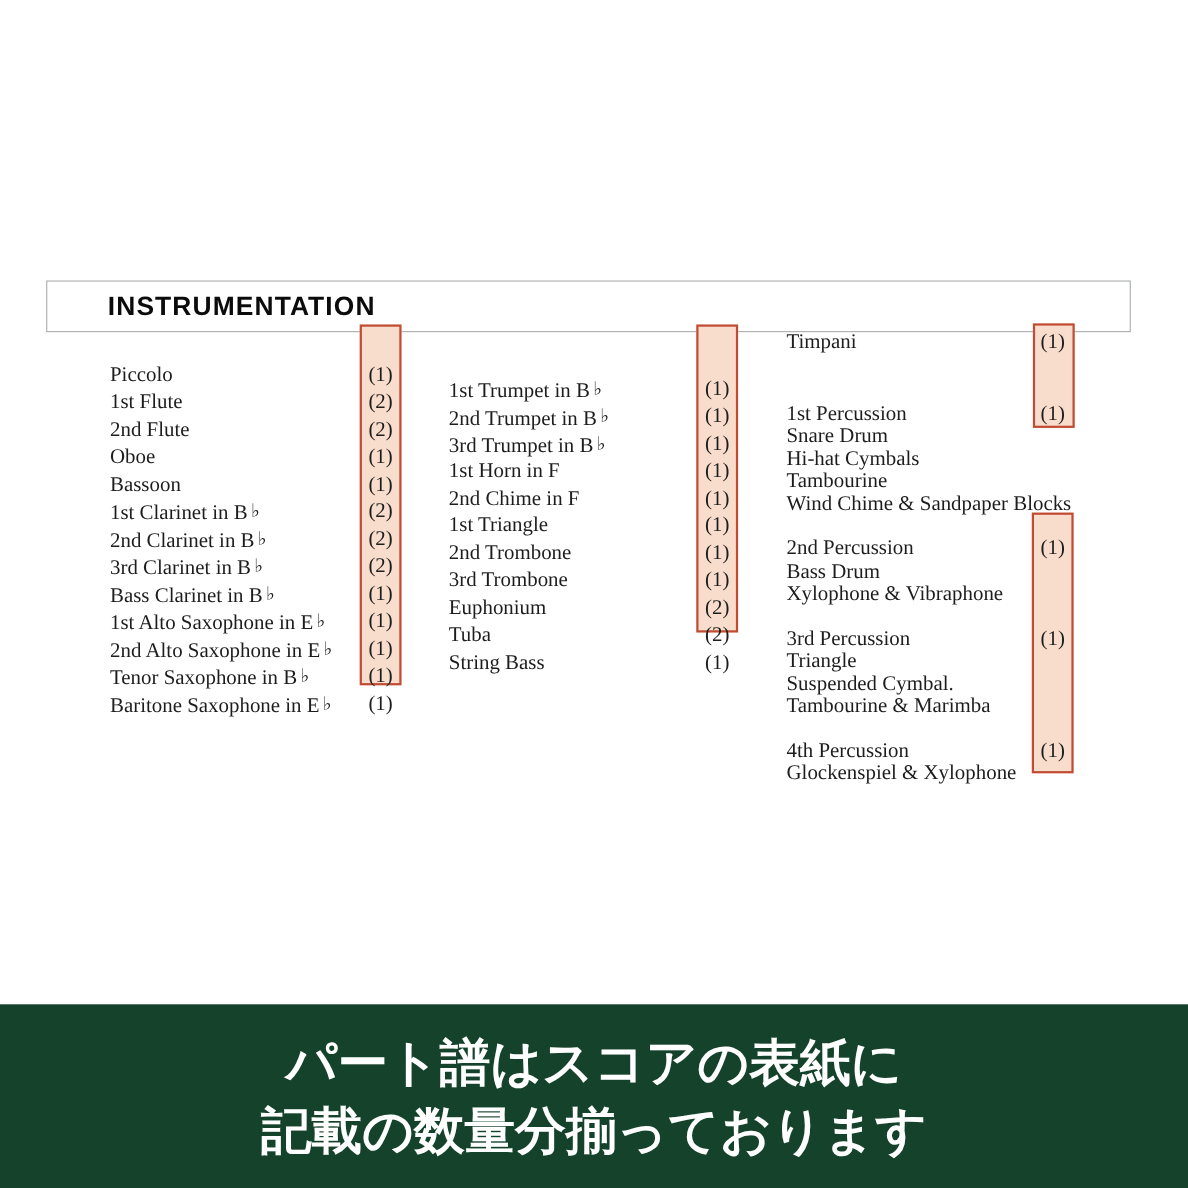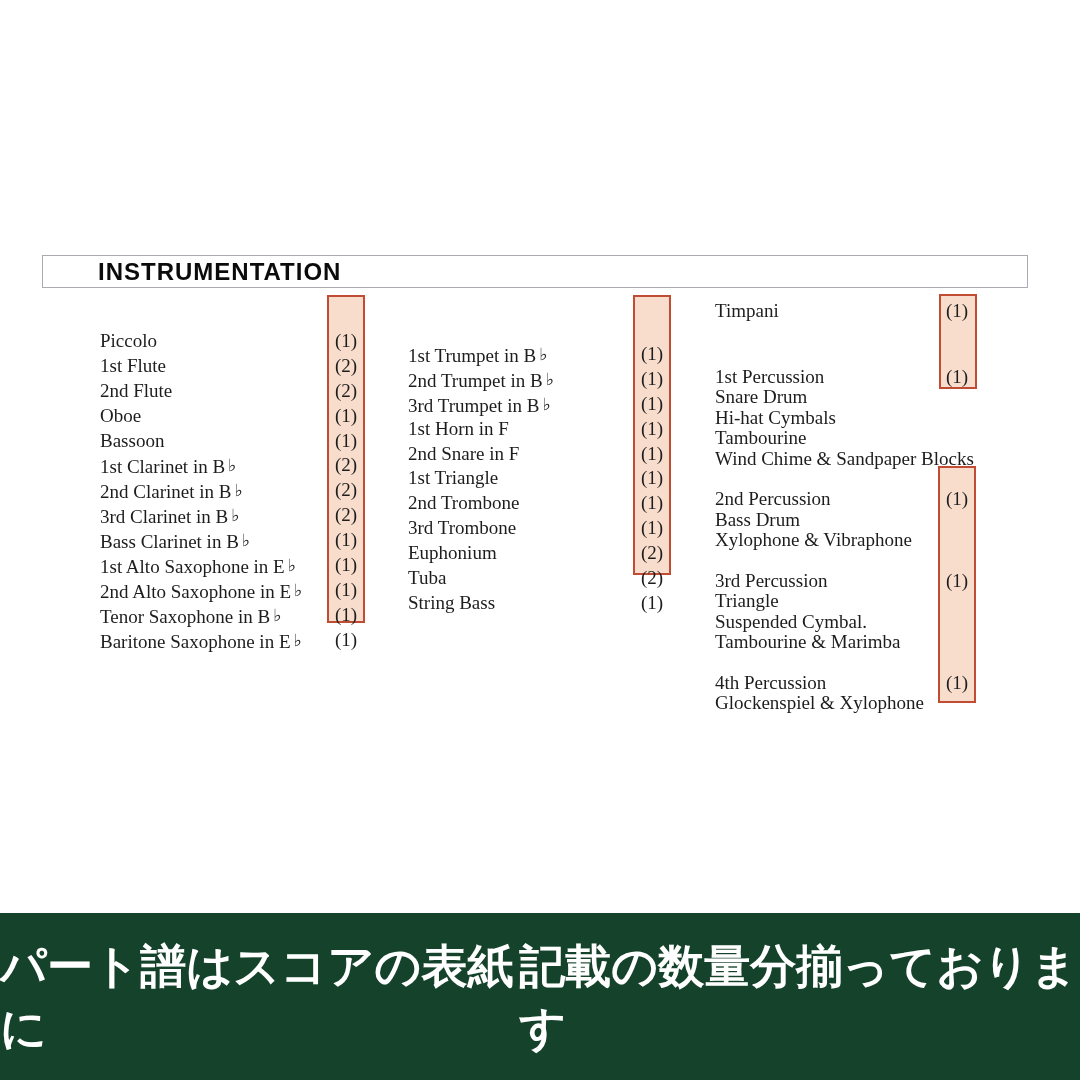--- a/index.html
+++ b/index.html
@@ -8,21 +8,21 @@
     --banner-bg:#15422a;
     --banner-text:#ffffff;
     --page-bg:#ffffff;
     --text:#1d1d1d;
   }
   html,body{margin:0;padding:0;background:#fff;}
   .page{position:relative;width:1080px;height:1080px;background:var(--page-bg);overflow:hidden;}
 
   
   .header-box{
-    position:absolute;left:42px;top:255px;width:986px;height:33px;
+    position:absolute;left:42px;top:255px;width:986px;height:47px;
     border:1px solid #a8acb0;background:#fff;box-sizing:border-box;
     display:flex;align-items:center;
   }
   .header-box h1{
     margin:0 0 0 55px;
     font-family:"Liberation Sans",sans-serif;font-weight:700;font-size:24px;line-height:1;
     letter-spacing:1px;color:#0b0b0b;
   }
 
   
@@ -53,21 +53,21 @@
   .col2 .count{left:225px;}
   .col3 .count{left:223px;}
   .col3 .group{margin-bottom:20px;}
   .col3 .group:first-child{margin-bottom:45px;}
   .flat{margin-left:3px;vertical-align:2px;font-family:"DejaVu Sans",sans-serif;font-size:0.9em;}
 
   
   .banner{
     position:absolute;left:0;top:913px;width:1080px;height:167px;
     background:var(--banner-bg);
-    display:flex;flex-direction:row;align-items:center;justify-content:center;
+    display:flex;flex-direction:column;align-items:center;justify-content:center;
   }
   .banner-line{
     color:var(--banner-text);
     font-family:"DejaVu Sans",sans-serif;font-weight:700;
     font-size:46px;line-height:62px;letter-spacing:0px;
   }
 </style>
 </head>
 <body>
 
@@ -99,21 +99,21 @@
           <div class="row"><span class="label">Tenor Saxophone in B<span class="flat">♭</span></span><span class="count">(1)</span></div>
           <div class="row"><span class="label">Baritone Saxophone in E<span class="flat">♭</span></span><span class="count">(1)</span></div>
         </div>
       </div>
     <div class="col col2">
         <div class="group">
           <div class="row"><span class="label">1st Trumpet in B<span class="flat">♭</span></span><span class="count">(1)</span></div>
           <div class="row"><span class="label">2nd Trumpet in B<span class="flat">♭</span></span><span class="count">(1)</span></div>
           <div class="row"><span class="label">3rd Trumpet in B<span class="flat">♭</span></span><span class="count">(1)</span></div>
           <div class="row"><span class="label">1st Horn in F</span><span class="count">(1)</span></div>
-          <div class="row"><span class="label">2nd Snare in F</span><span class="count">(1)</span></div>
+          <div class="row"><span class="label">2nd Chime in F</span><span class="count">(1)</span></div>
           <div class="row"><span class="label">1st Triangle</span><span class="count">(1)</span></div>
           <div class="row"><span class="label">2nd Trombone</span><span class="count">(1)</span></div>
           <div class="row"><span class="label">3rd Trombone</span><span class="count">(1)</span></div>
           <div class="row"><span class="label">Euphonium</span><span class="count">(2)</span></div>
           <div class="row"><span class="label">Tuba</span><span class="count">(2)</span></div>
           <div class="row"><span class="label">String Bass</span><span class="count">(1)</span></div>
         </div>
       </div>
     <div class="col col3">
         <div class="group">

